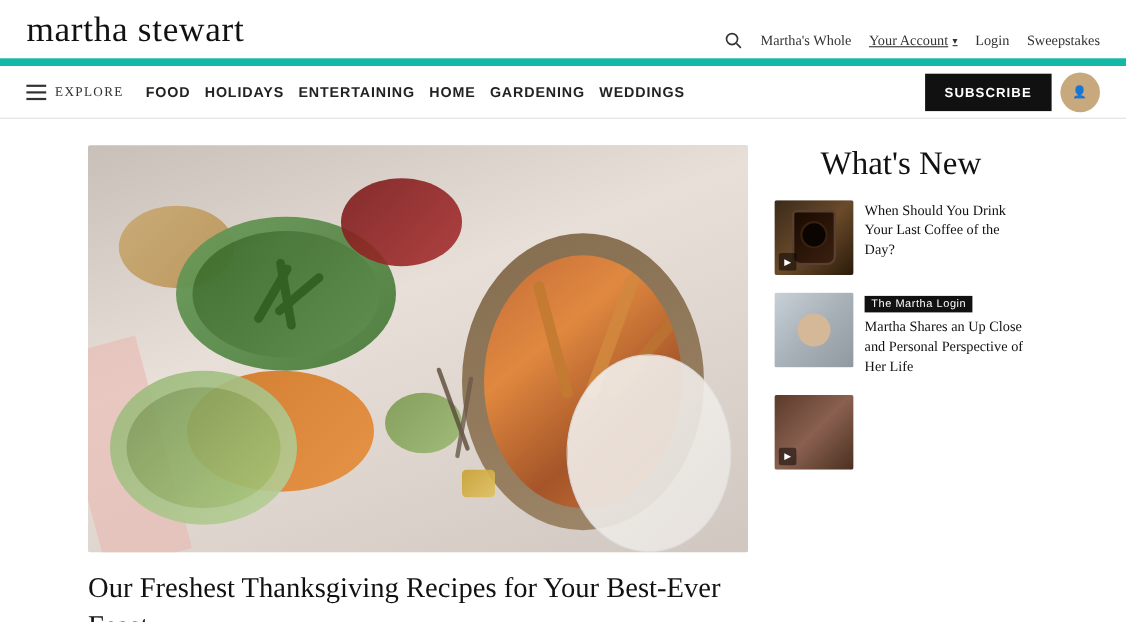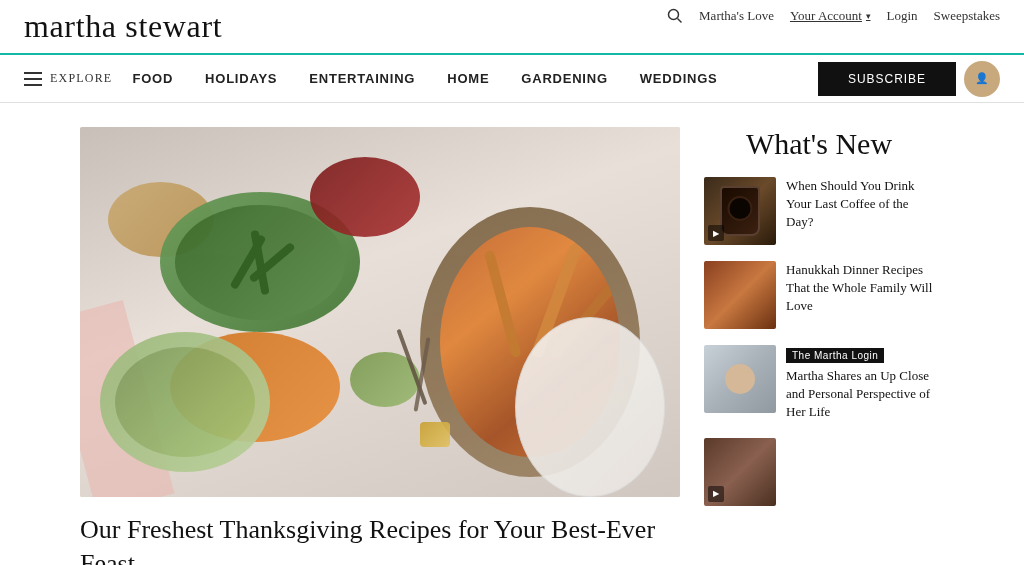--- a/index.html
+++ b/index.html
@@ -1,24 +1,24 @@
 <!DOCTYPE html>
 <html><head>
   <meta charset="utf-8">
   <style>
     * { margin: 0; padding: 0; box-sizing: border-box; }
     body { font-family: Georgia, 'Times New Roman', serif; background: #fff; width: 1024px; overflow-x: hidden; }
 
     
     .top-bar {
       display: flex;
-      align-items: flex-start;
+      align-items: flex-end;
       justify-content: space-between;
       padding: 8px 24px;
-      border-bottom: 2px solid #14b8a6;
+      border-bottom: 7px solid #14b8a6;
     }
     .logo {
       font-family: Georgia, serif;
       font-size: 32px;
       font-weight: normal;
       letter-spacing: 0.02em;
       color: #111;
     }
     .top-right {
       display: flex;
@@ -72,43 +72,43 @@
     .explore-label {
       font-size: 12px;
       letter-spacing: 0.1em;
       text-transform: uppercase;
       color: #333;
       margin-right: 20px;
       cursor: pointer;
     }
     .nav-links {
       display: flex;
-      gap: 32px;
+      gap: 13px;
       flex: 1;
     }
     .nav-links a {
       text-decoration: none;
       color: #222;
       font-size: 13px;
       letter-spacing: 0.06em;
       text-transform: uppercase;
       font-family: Arial, sans-serif;
       font-weight: 600;
     }
     .subscribe-btn {
       background: #111;
       color: #fff;
       border: none;
-      padding: 10px 30px;
+      padding: 10px 18px;
       font-size: 12px;
       letter-spacing: 0.08em;
       text-transform: uppercase;
       cursor: pointer;
       font-family: Arial, sans-serif;
-      font-weight: 400;
+      font-weight: 700;
       margin-right: 8px;
     }
     .avatar-circle {
       width: 36px;
       height: 36px;
       border-radius: 50%;
       background: #c8a97e;
       overflow: hidden;
       display: flex;
       align-items: center;
@@ -241,21 +241,21 @@
 
 <div class="top-bar">
   <div class="logo">martha stewart</div>
   <div class="top-right">
     <div class="search-icon-wrap">
       <svg width="16" height="16" viewBox="0 0 16 16" fill="none">
         <circle cx="6.5" cy="6.5" r="5" stroke="#333" stroke-width="1.5"></circle>
         <line x1="10.5" y1="10.5" x2="14.5" y2="14.5" stroke="#333" stroke-width="1.5"></line>
       </svg>
     </div>
-    <a href="#">Martha's Love</a>
+    <a href="#">Martha's Whole</a>
     <div class="your-account">
       <span>Your Account</span>
       <span class="chevron-small">▾</span>
     </div>
     <a href="#">Login</a>
     <a href="#">Sweepstakes</a>
   </div>
 </div>
 
 <div class="nav-bar">
@@ -337,28 +337,20 @@
             <div style="position:absolute;top:8px;left:50%;transform:translateX(-50%);width:25px;height:25px;border-radius:50%;background:#0a0500;border:2px solid #3a2010;"></div>
           </div>
         </div>
         <div class="thumb-play">▶</div>
       </div>
       <div class="sidebar-text">
         <div class="sidebar-item-title">When Should You Drink Your Last Coffee of the Day?</div>
       </div>
     </div>
 
-    <div class="sidebar-item">
-      <div class="sidebar-thumb">
-        <div class="thumb-hanukkah" style="background:linear-gradient(135deg,#8a4020,#c87840,#6a3010);"></div>
-      </div>
-      <div class="sidebar-text">
-        <div class="sidebar-item-title">Hanukkah Dinner Recipes That the Whole Family Will Love</div>
-      </div>
-    </div>
 
     <div class="sidebar-item">
       <div class="sidebar-thumb">
         <div class="thumb-martha">
           <div style="width:30px;height:30px;border-radius:50%;background:#d4b898;"></div>
         </div>
       </div>
       <div class="sidebar-text">
         <span class="martha-blog-badge">The Martha Login</span>
         <div class="sidebar-item-title">Martha Shares an Up Close and Personal Perspective of Her Life</div>

